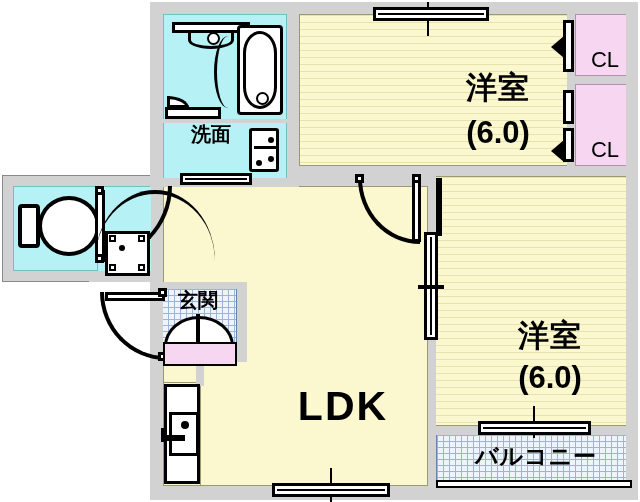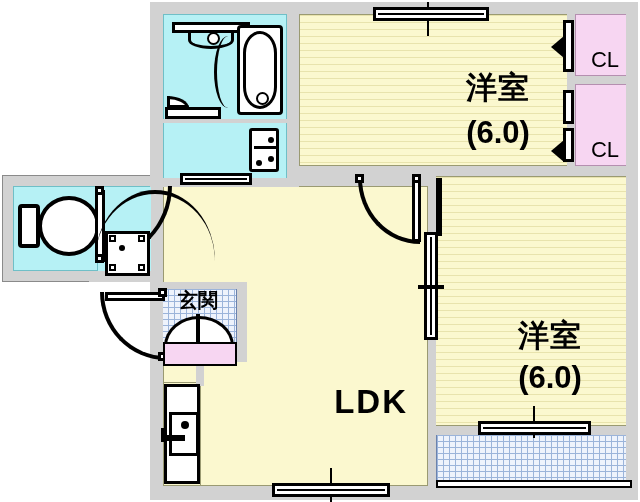--- a/index.html
+++ b/index.html
@@ -68,23 +68,22 @@
     text-align: center;
   }
   .label-room-name {
     font-size: 31px;
     letter-spacing: 1px;
   }
   .label-room-area {
     font-size: 31px;
   }
   .label-ldk {
-    font-size: 33px;
+    font-size: 41px;
     letter-spacing: 2px;
-    text-align: right;
   }
   .label-small-jp {
     font-size: 20px;
     letter-spacing: 0px;
   }
   .label-cl {
     font-size: 22px;
     font-weight: normal;
   }
   .label-balcony {
@@ -467,22 +466,24 @@
   <div class="abs" style="left:436px; top:178px; width:6px; height:58px; background:#000000;"></div>
 
   <div class="label label-room-name" style="left:443px; top:72px; width:110px;">洋室</div>
   <div class="label label-room-area" style="left:433px; top:117px; width:130px;">(6.0)</div>
 
   <div class="label label-room-name" style="left:495px; top:320px; width:110px;">洋室</div>
   <div class="label label-room-area" style="left:485px; top:362px; width:130px;">(6.0)</div>
 
   <div class="label label-ldk" style="left:278px; top:385px; width:130px;">LDK</div>
 
+  <div class="label label-small-jp" style="left:176px; top:124px; width:70px;">洗面</div>
 
   <div class="label label-small-jp" style="left:165px; top:290px; width:66px;">玄関</div>
 
 
+  <div class="label label-balcony" style="left:446px; top:444px; width:180px;">バルコニー</div>
 
   <div class="label label-cl" style="left:580px; top:48px; width:50px;">CL</div>
 
   <div class="label label-cl" style="left:580px; top:138px; width:50px;">CL</div>
 
 </div>
 
 </body></html>

